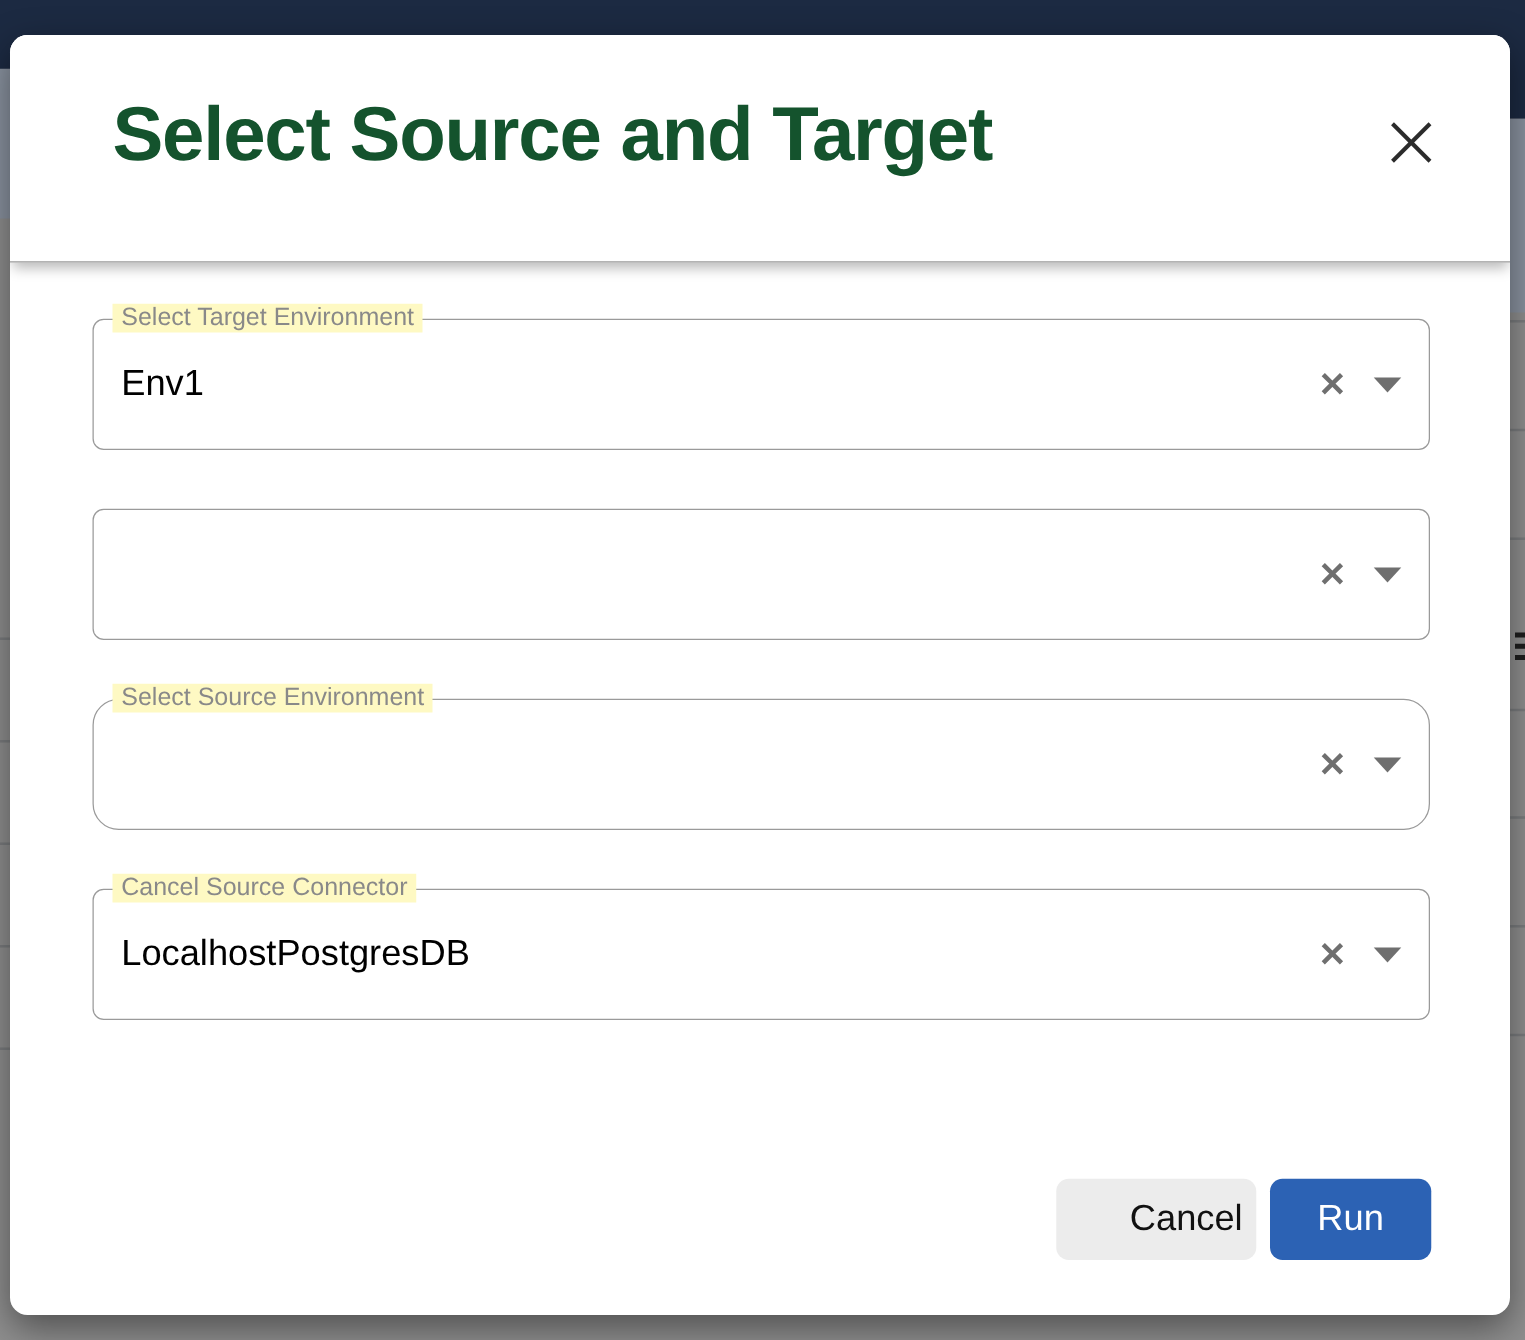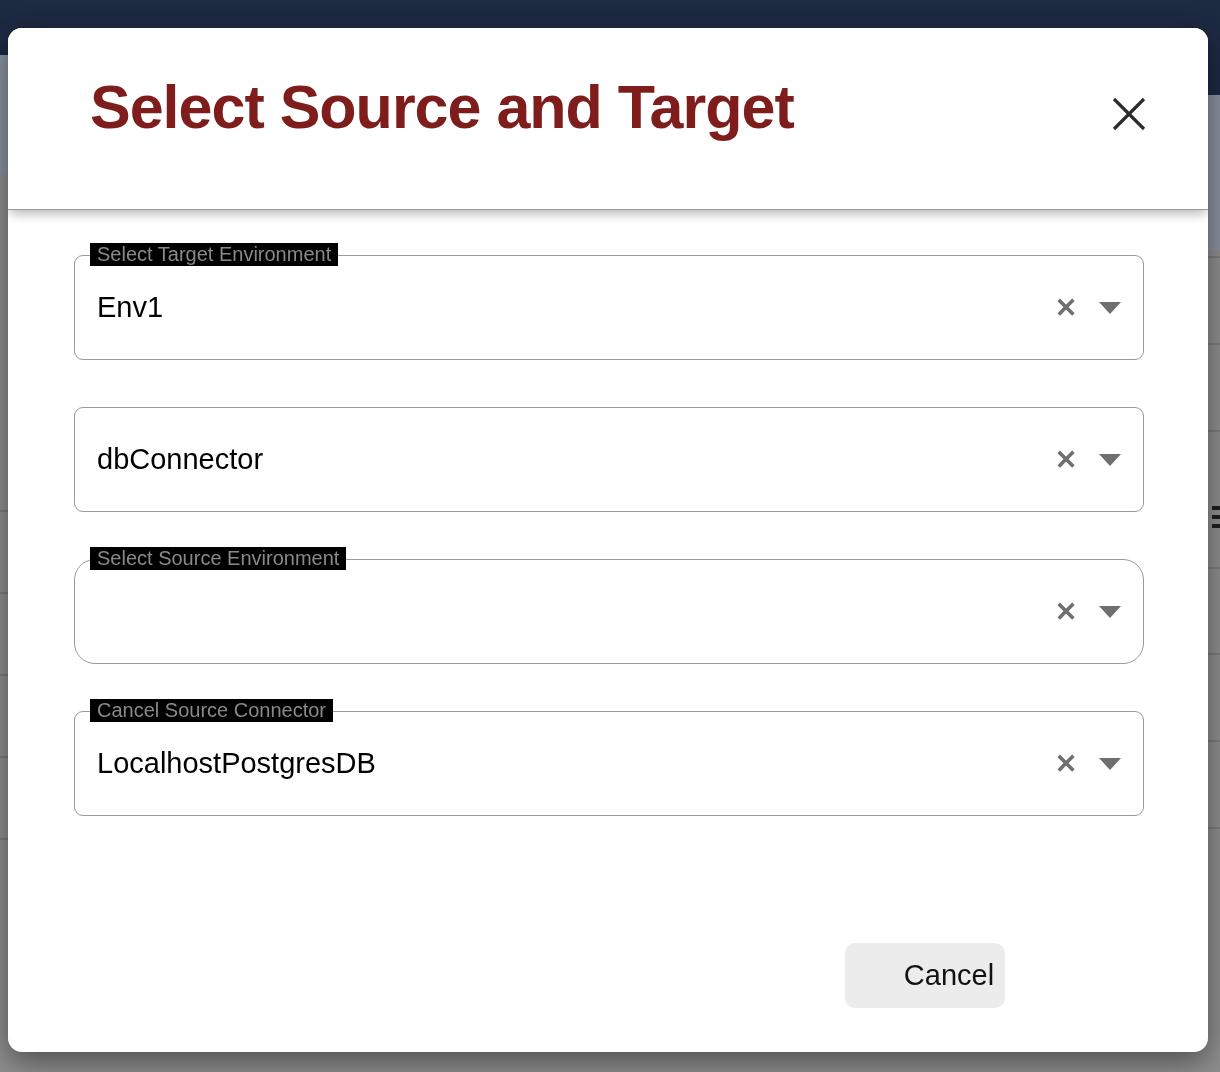--- a/index.html
+++ b/index.html
@@ -33,39 +33,39 @@
     overflow: hidden;
   }
   .modal-header {
     position: absolute; left: 0; top: 0; width: 100%; height: 182px;
     background: #fff; z-index: 5;
     border-bottom: 1px solid #9b9b9b;
     box-shadow: 0 6px 10px -2px rgba(0,0,0,0.28);
   }
   .modal-title {
     position: absolute; left: 82px; top: 44px;
-    font-size: 61px; font-weight: bold; color: #7f1d1d;
+    font-size: 61px; font-weight: bold; color: #14532d;
     letter-spacing: -1px; white-space: nowrap;
   }
   .close-btn {
     position: absolute; left: 1097px; top: 62px; width: 48px; height: 48px;
     background: transparent; border: none; cursor: pointer;
     display: flex; align-items: center; justify-content: center;
   }
   .close-btn svg { display: block; }
 
   
   .field {
     position: absolute; left: 66px; width: 1070px; height: 105px;
     border: 1px solid #9a9a9a; border-radius: 9px;
     background: #fff; cursor: pointer;
   }
   .field-label {
     position: absolute; left: 15px; top: -13px;
-    padding: 0 7px; background: #000000;
+    padding: 0 7px; background: #fef9c3;
     font-size: 20px; color: #898989; white-space: nowrap;
   }
   .field-value {
     position: absolute; left: 22px; top: 0; height: 100%;
     display: flex; align-items: center;
     font-size: 29px; color: #000000; white-space: nowrap;
   }
   .field-clear {
     position: absolute; right: 58px; top: 50%; transform: translateY(-50%);
     width: 38px; height: 38px; border: none; background: transparent; cursor: pointer;
@@ -140,33 +140,33 @@
   </div>
 
   <div class="field" id="field-0" role="combobox">
     <span class="field-label">Select Target Environment</span>
     <span class="field-value">Env1</span>
     <button class="field-clear">✕</button>
     <span class="field-caret"></span>
   </div>
 
   <div class="field" id="field-1" role="combobox">
-    <span class="field-value">dbConnector</span>
     <button class="field-clear">✕</button>
     <span class="field-caret"></span>
   </div>
 
   <div class="field" id="field-2" role="combobox">
     <span class="field-label">Select Source Environment</span>
     <button class="field-clear">✕</button>
     <span class="field-caret"></span>
   </div>
 
   <div class="field" id="field-3" role="combobox">
     <span class="field-label">Cancel Source Connector</span>
     <span class="field-value">LocalhostPostgresDB</span>
     <button class="field-clear">✕</button>
     <span class="field-caret"></span>
   </div>
 
   <button class="btn btn-cancel">Cancel</button>
+  <button class="btn btn-run">Run</button>
 
 </div>
 
 </body></html>

